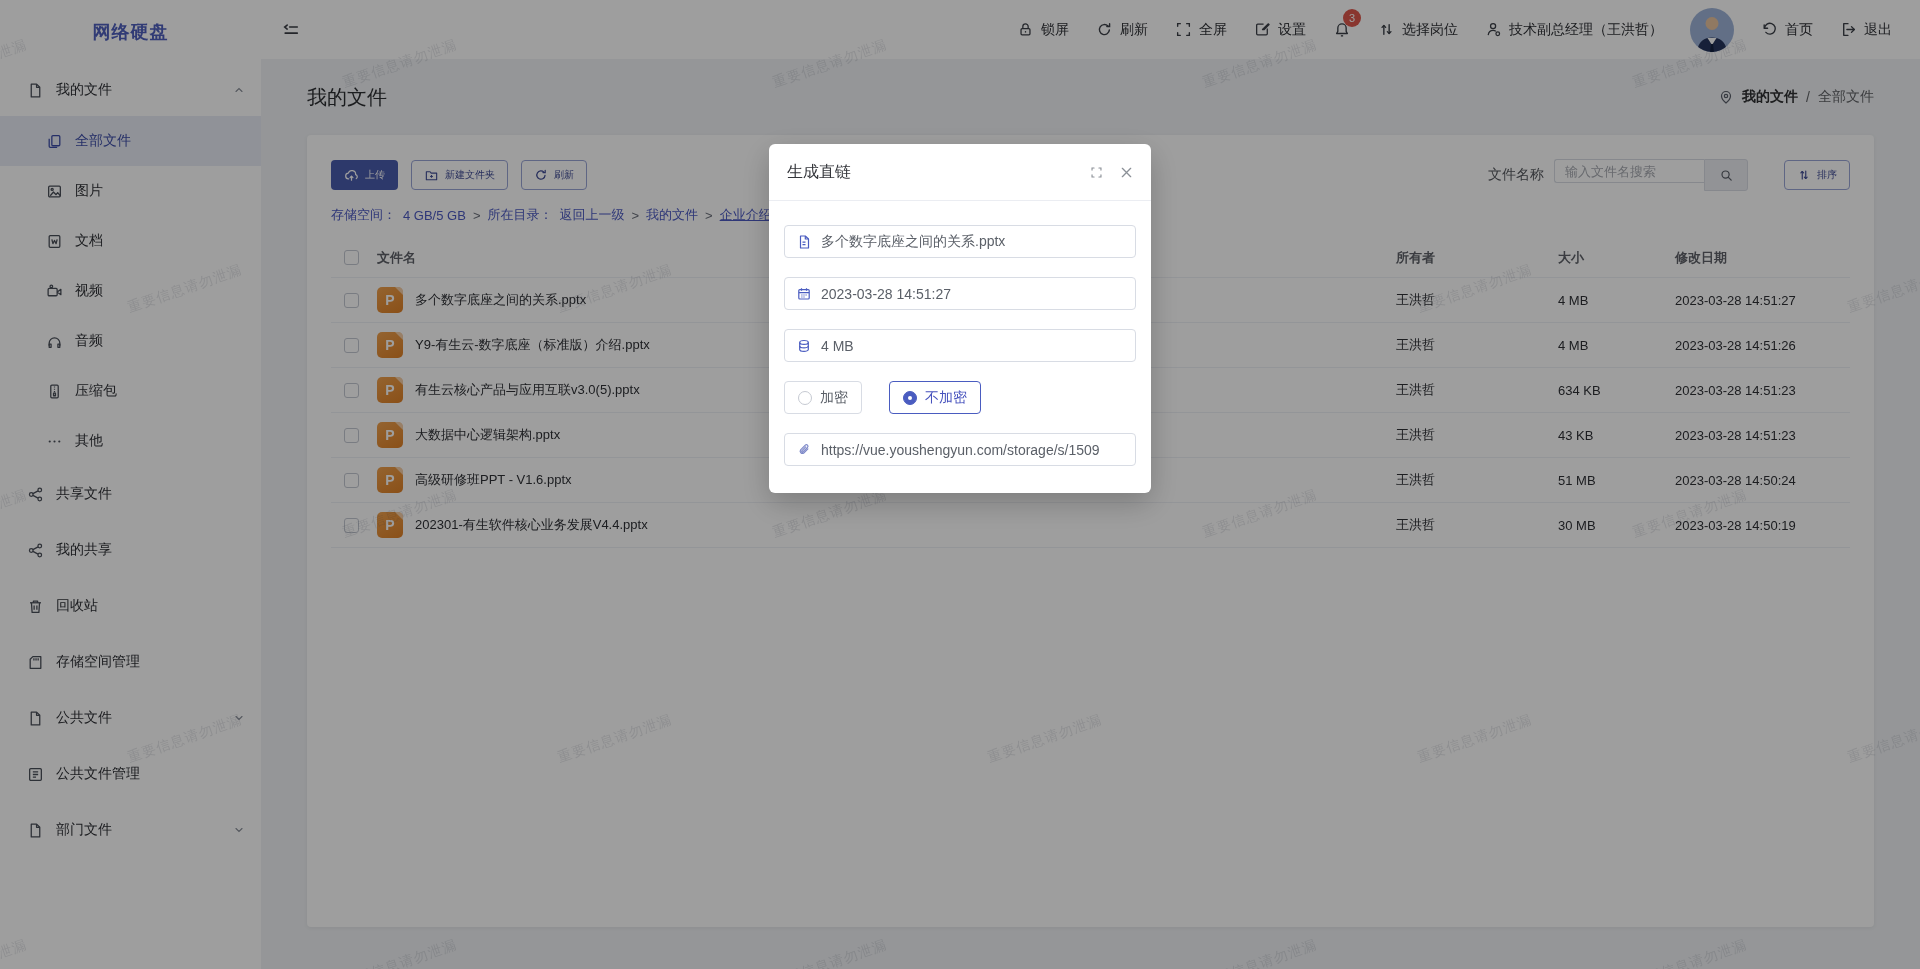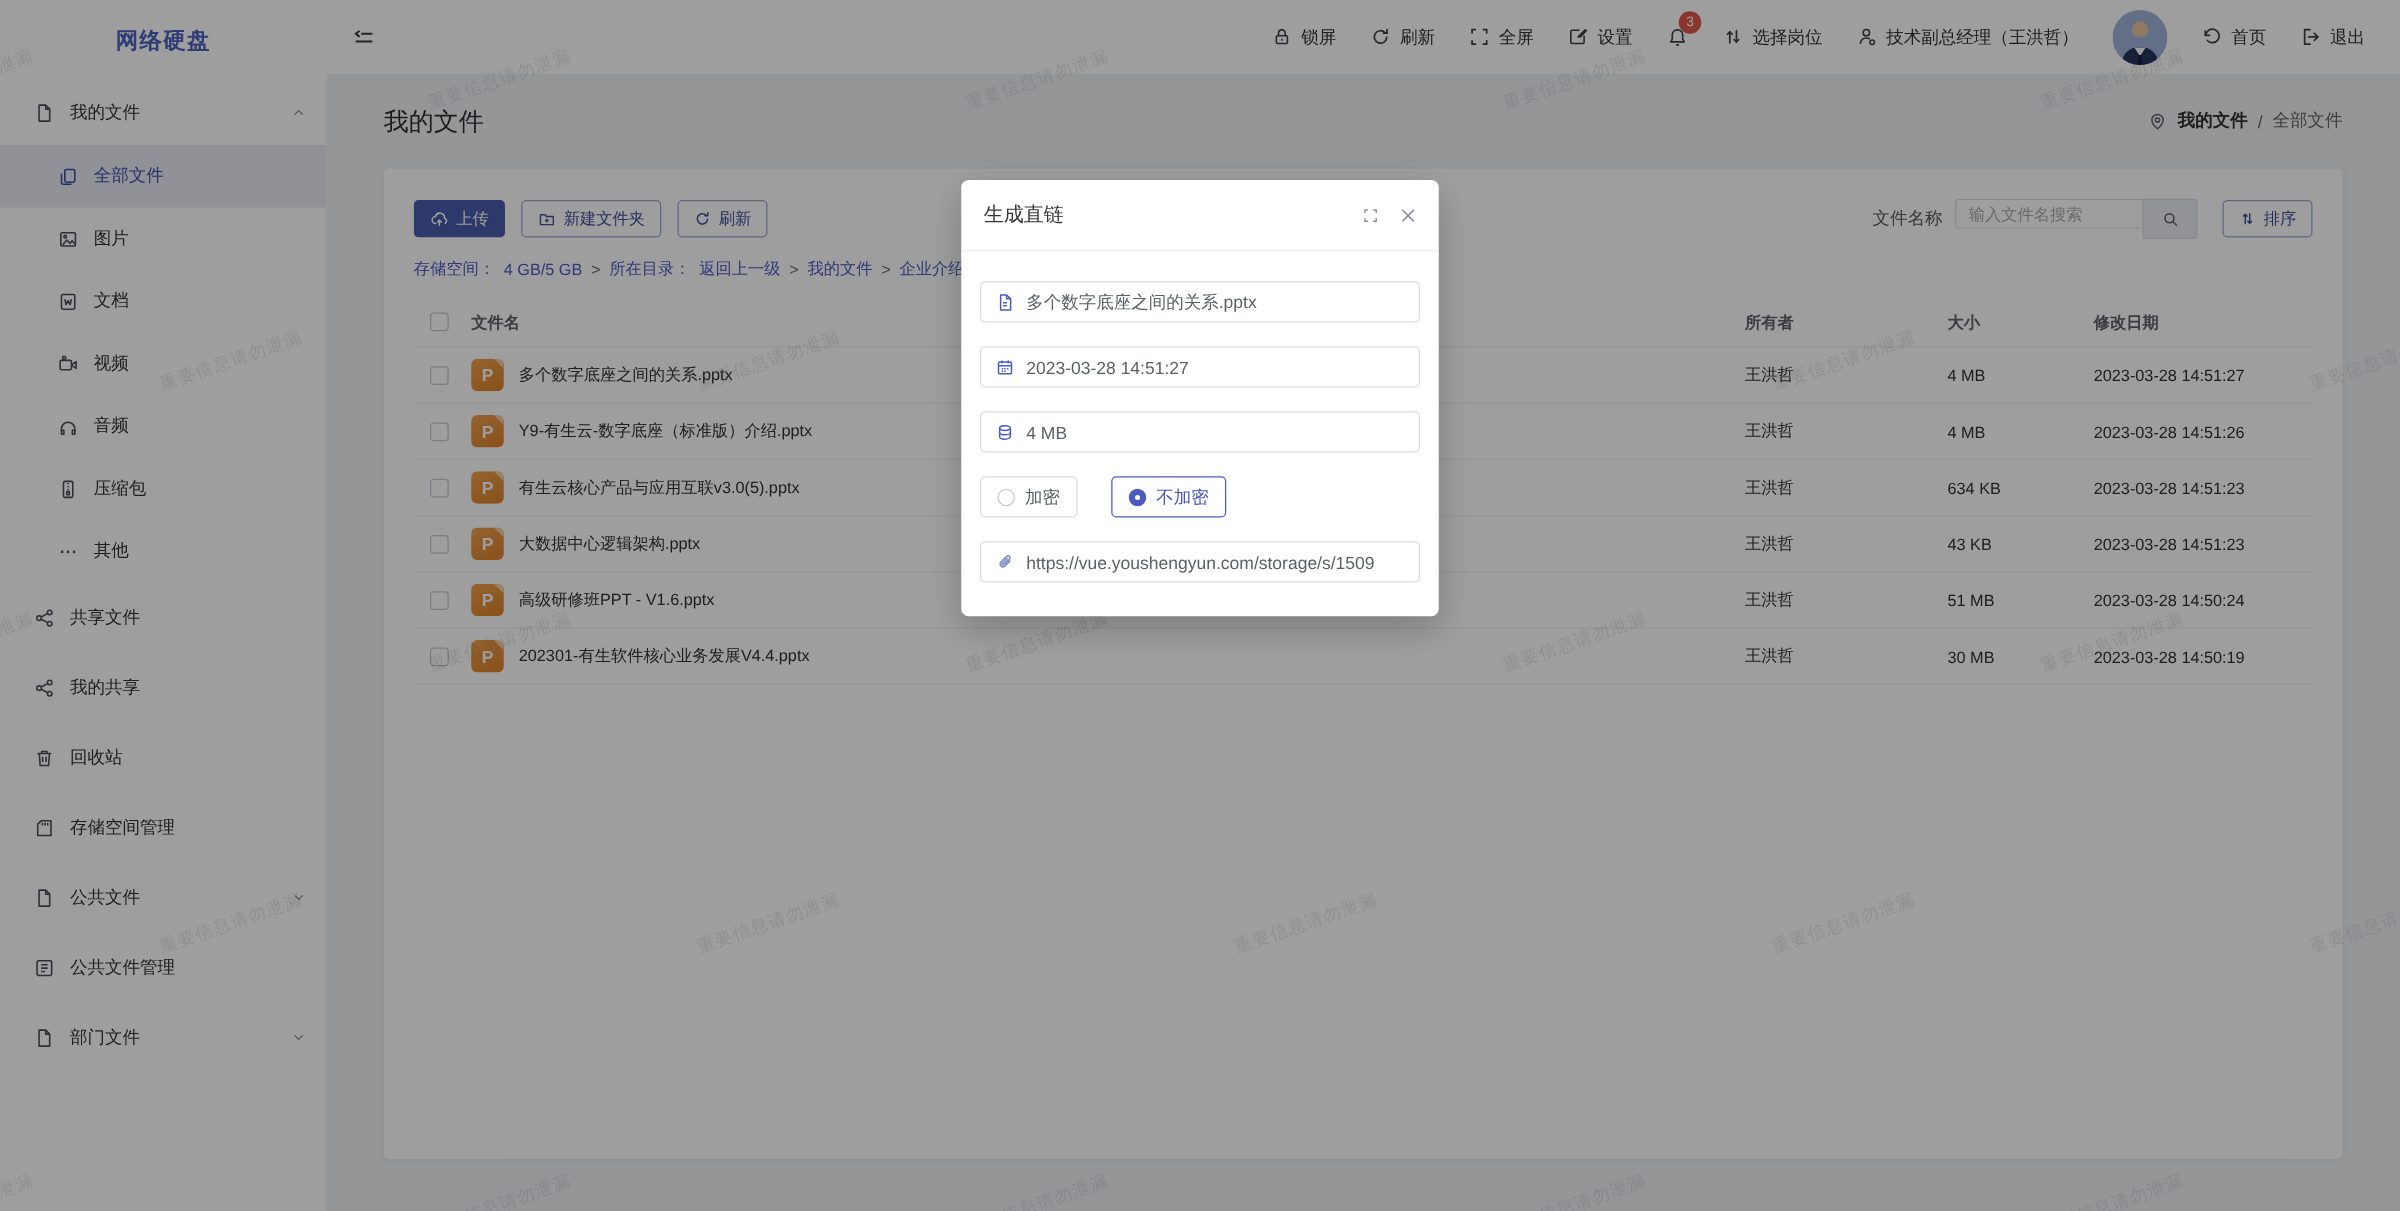--- a/index.html
+++ b/index.html
@@ -27,34 +27,34 @@
 .avatar{width:44px;height:44px;border-radius:50%;overflow:hidden;flex-shrink:0;cursor:pointer}
 
 .content{flex:1;padding:0 46px}
 .page-head{height:76px;display:flex;align-items:center;justify-content:space-between}
 .page-title{font-size:20px;font-weight:500;color:#2d2f33}
 .mini-crumb{display:flex;align-items:center;gap:8px;font-size:14px;color:#606266}
 .mini-crumb .root{font-weight:bold;color:#303133}
 .pin{color:#5a5f6a;display:flex}
 .card{background:#fff;border-radius:4px;height:792px;padding:24px;box-shadow:0 1px 4px rgba(0,0,0,.06)}
 .card-toolbar{display:flex;align-items:center}
-.btn{height:30px;display:inline-flex;align-items:center;gap:6px;padding:0 12px;border-radius:4px;font-size:13px;cursor:pointer;border:1px solid transparent;white-space:nowrap}
+.btn{height:30px;display:inline-flex;align-items:center;gap:6px;padding:0 12px;border-radius:4px;font-size:10px;cursor:pointer;border:1px solid transparent;white-space:nowrap}
 .btn-primary{background:#4a5cad;color:#fff}
 .btn-outline{border-color:#9aa5d6;color:#414d96;background:#fff;margin-left:13px}
 .spacer{flex:1}
 .search-label{font-size:14px;color:#55585e;margin-right:10px;white-space:nowrap}
 .search-box{display:flex}
 .search-input{width:150px;height:24px;border:1px solid #d8dce4;border-right:none;border-radius:3px 0 0 3px;padding:0 10px;font-size:13px;color:#303133;background:#fff;outline:none}
 ::placeholder{color:#a8abb2}
 .search-btn{width:44px;height:32px;border:1px solid #d8dce4;border-radius:0 3px 3px 0;background:#eceef3;display:flex;align-items:center;justify-content:center;color:#5a5f68;cursor:pointer}
-.sort-btn{margin-left:20px}
+.sort-btn{margin-left:36px}
 .pathbar{margin-top:15px;font-size:13px;display:flex;align-items:center;gap:7px;color:#4c5ac2}
 .pathbar .sep{color:#6a6f7a}
 .pathbar .link{cursor:pointer}
-.pathbar .current{cursor:pointer}
+.pathbar .current{text-decoration:underline;cursor:pointer}
 
 .table{margin-top:14px}
 .trow{display:grid;grid-template-columns:32px 1fr 162px 117px 175px;align-items:center;height:45px;border-bottom:1px solid #eef0f5;font-size:13px;color:#2f3136}
 .trow.thead{height:40px;color:#5f6269;font-weight:bold}
 .cb{width:15px;height:15px;border:1px solid #c4c9d2;border-radius:3px;background:#fff;margin-left:13px;cursor:pointer}
 .name-cell{display:flex;align-items:center;gap:12px;padding-left:14px;overflow:hidden;white-space:nowrap}
 .picon{width:26px;height:26px;border-radius:5px;background:linear-gradient(150deg,#efa14e,#df8127);color:#fff;font-weight:bold;font-size:14px;display:flex;align-items:center;justify-content:center;position:relative;flex-shrink:0}
 .picon::after{content:"";position:absolute;top:0;right:0;width:0;height:0;border-left:8px solid transparent;border-top:8px solid rgba(255,255,255,.55);border-top-right-radius:5px}
 
 .watermark-layer{position:fixed;inset:0;pointer-events:none;z-index:30;overflow:hidden}

